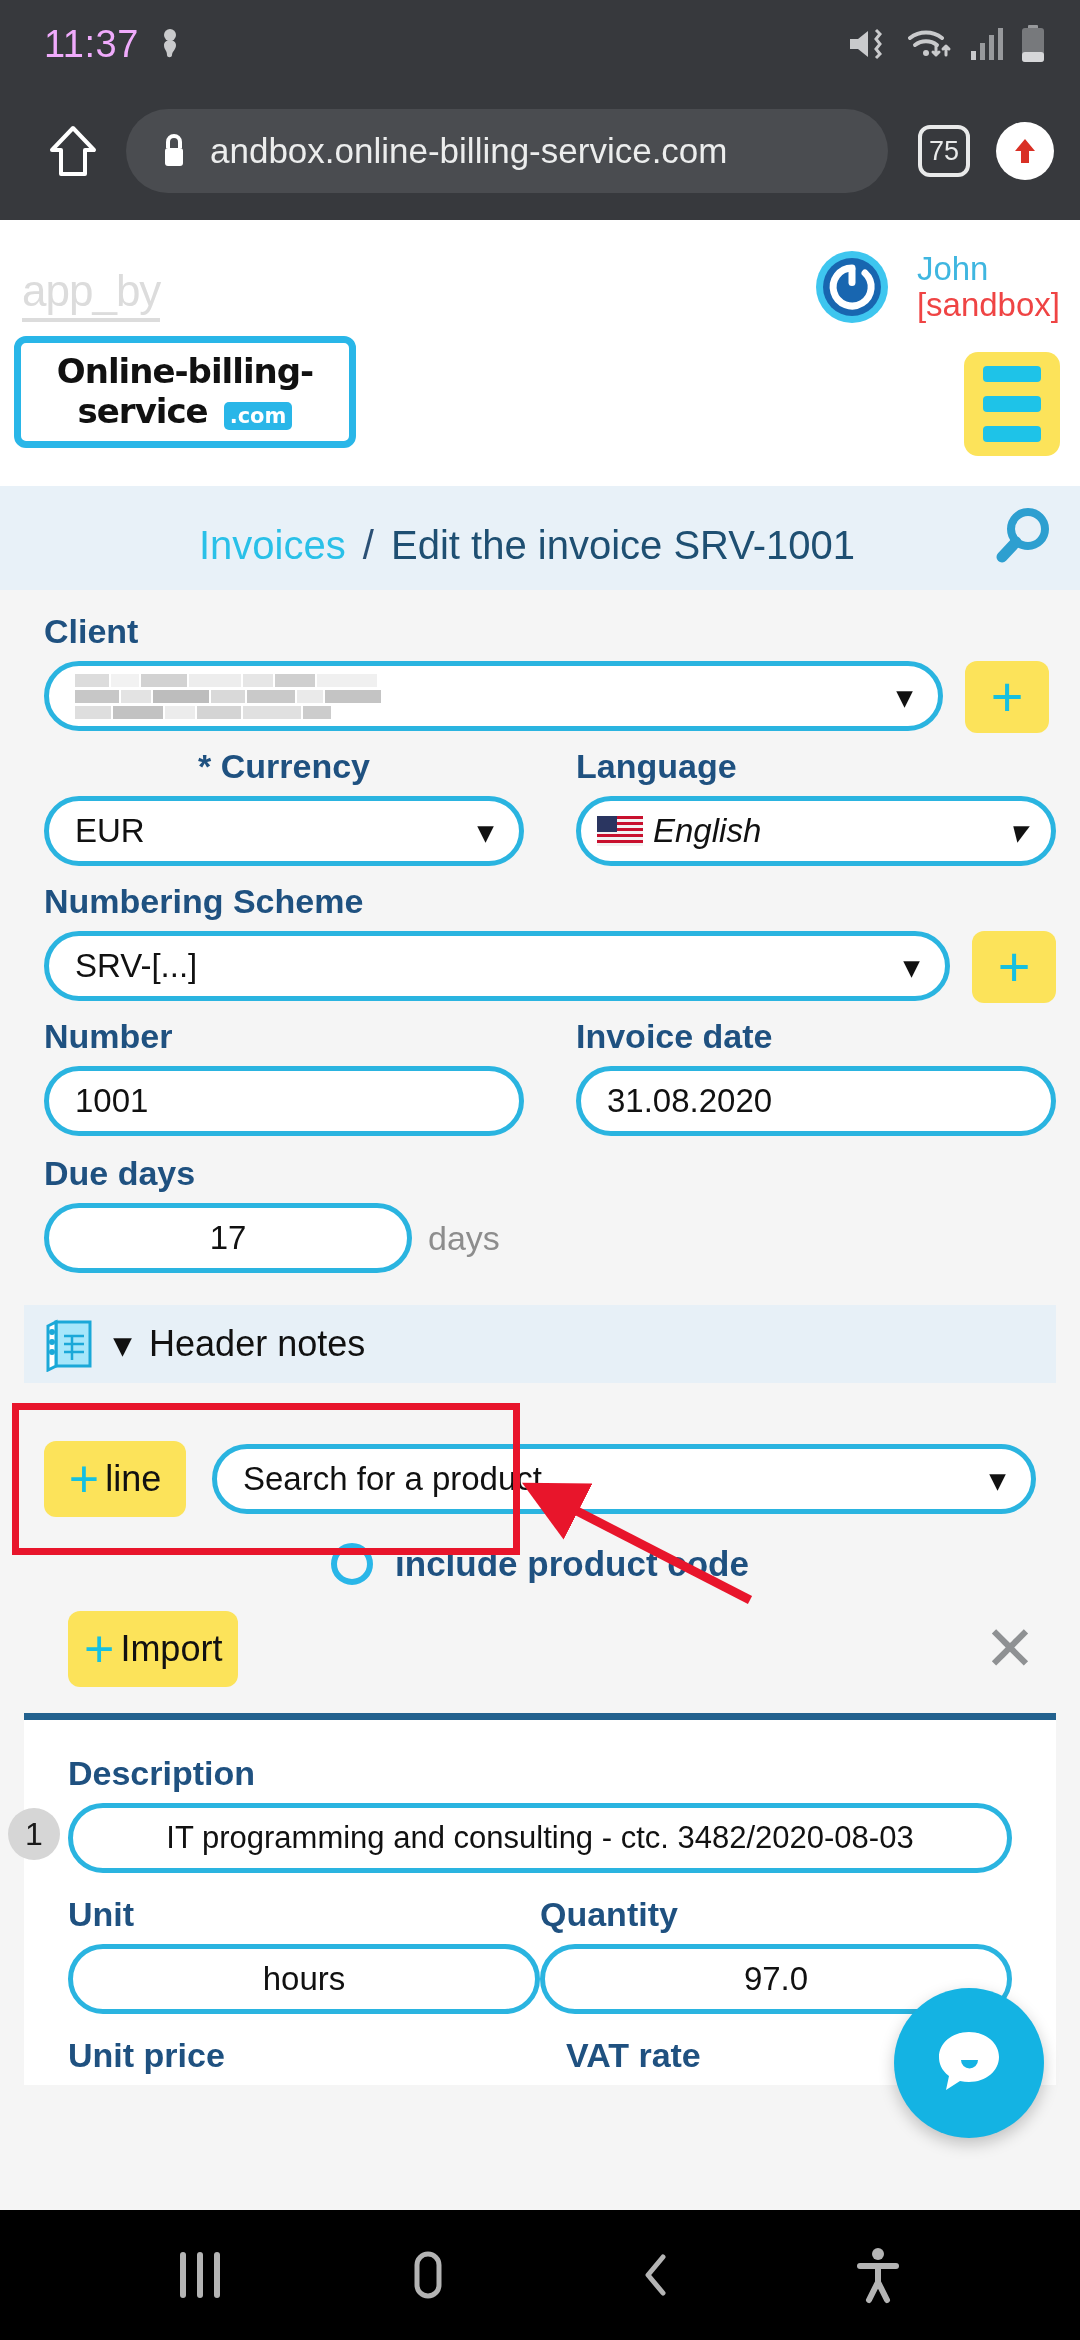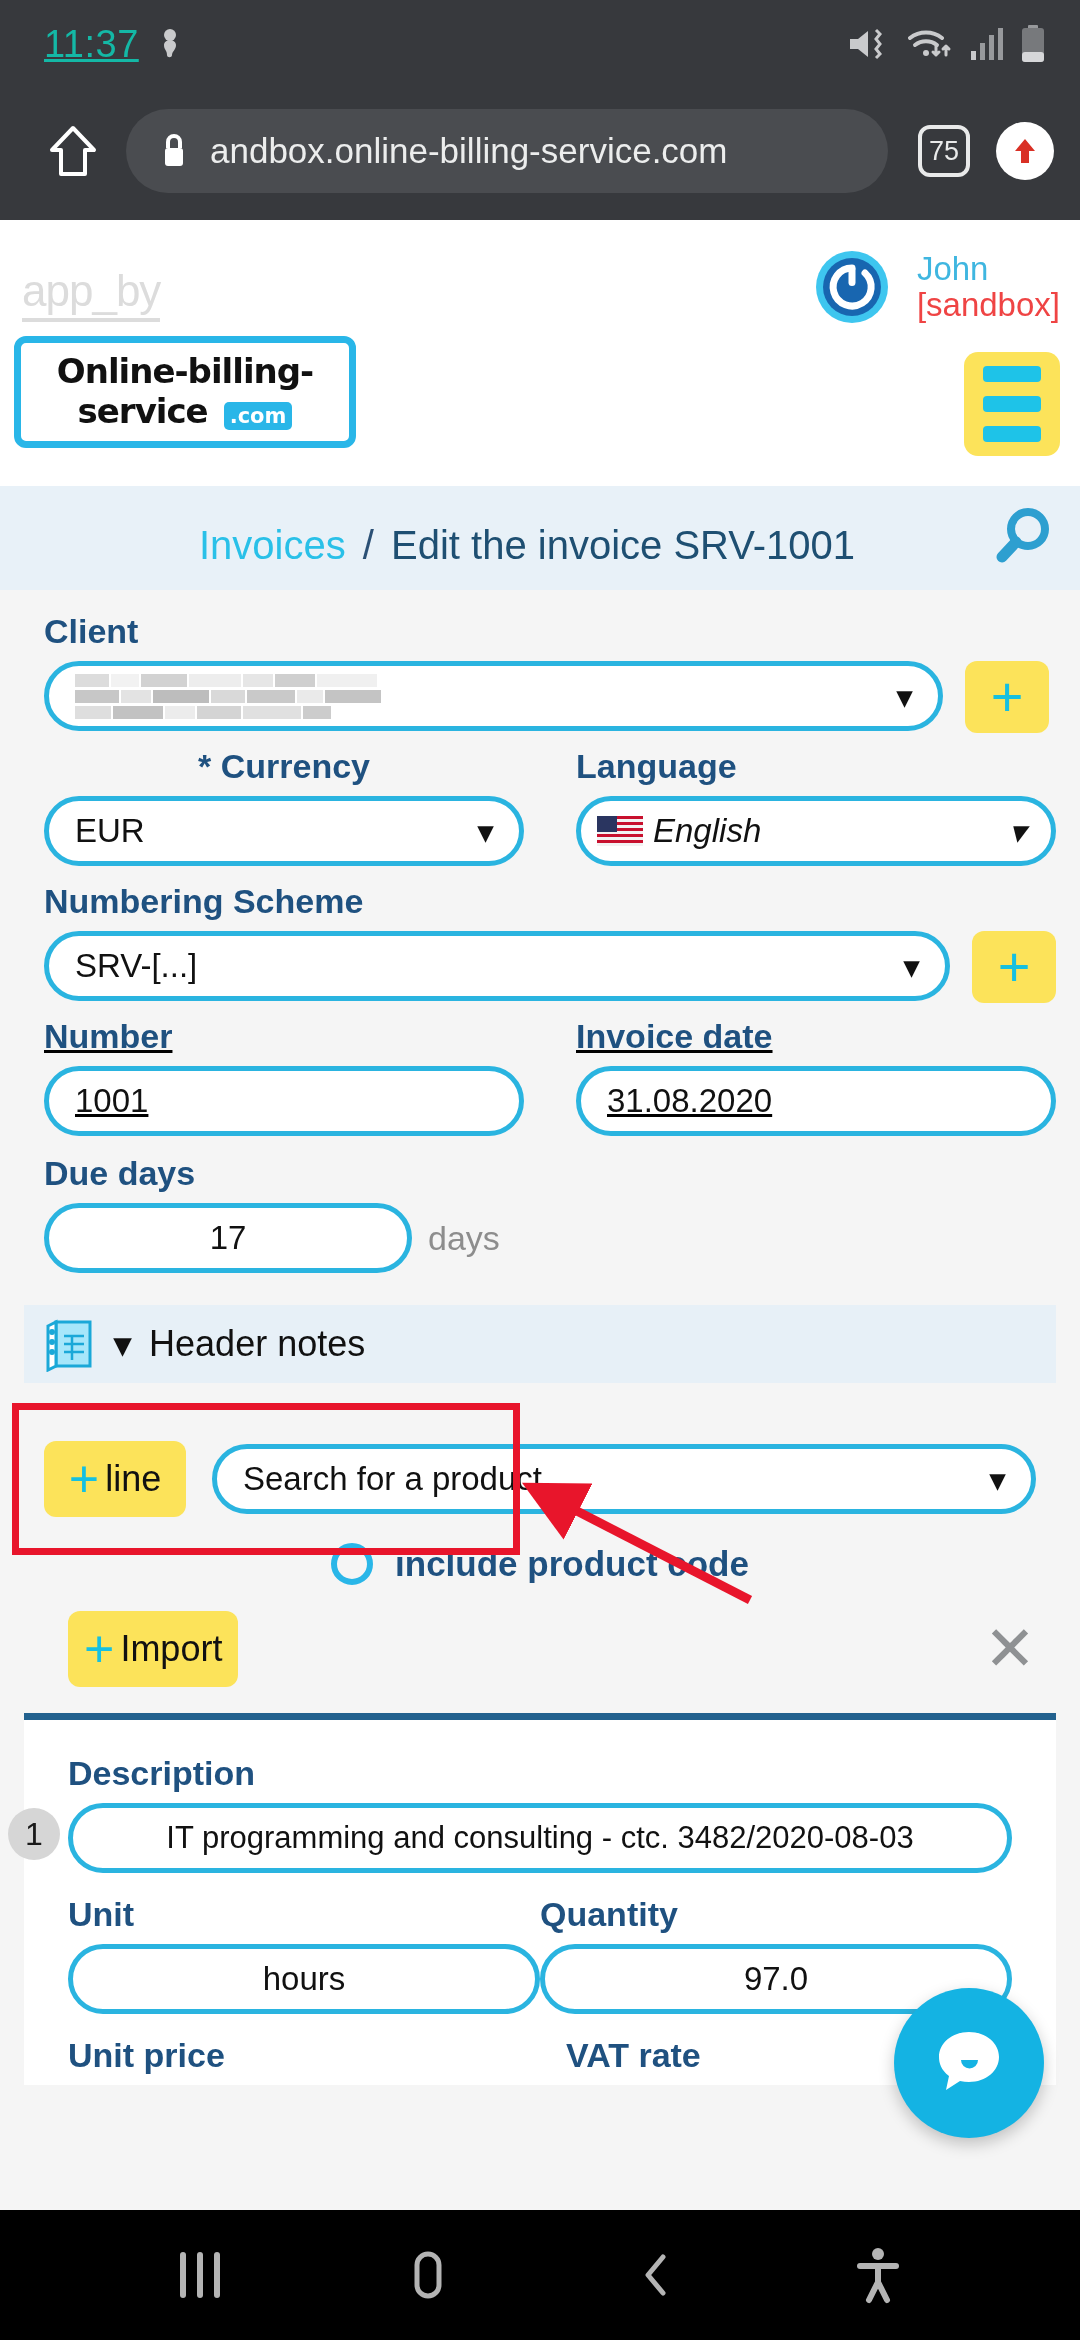--- a/index.html
+++ b/index.html
@@ -11,21 +11,21 @@
   }
   .phone { position: relative; width: 1080px; height: 2340px; background:#f4f4f4; }
 
   
   .statusbar {
     height: 88px; background: #37393d; color: #d5d6d8;
     display: flex; align-items: center; justify-content: space-between;
     padding: 0 34px 0 44px;
   }
   .sb-left { display: flex; align-items: center; gap: 18px; }
-  .sb-time { font-size: 38px; letter-spacing: .5px; color:#14b8a6;text-decoration:underline; }
+  .sb-time { font-size: 38px; letter-spacing: .5px; color:#f0abfc; }
   .sb-right { display: flex; align-items: center; gap: 16px; }
   .sb-icon { display:block; }
 
   
   .browserbar {
     height: 132px; background: #37393d;
     display: flex; align-items: center; gap: 0px; padding: 0 26px 6px 34px;
   }
   .home-btn { width: 78px; display:flex; justify-content:center; align-items:center; }
   .urlpill {
@@ -344,21 +344,21 @@
         <div class="field-label">Numbering Scheme</div>
         <div class="row">
           <div class="inp sel" style="flex:1;">
             <span>SRV-[...]</span>
             <span class="chev">▾</span>
           </div>
           <div class="plusbtn">+</div>
         </div>
       </div>
 
-      <div style="padding: 14px 24px 0 44px; display:flex; gap: 52px; text-decoration: underline;">
+      <div style="padding: 14px 24px 0 44px; display:flex; gap: 52px;">
         <div style="flex:1;">
           <div class="field-label">Number</div>
           <div class="inp">
             <span>1001</span>
           </div>
         </div>
         <div style="flex:1;">
           <div class="field-label">Invoice date</div>
           <div class="inp">
             <span>31.08.2020</span>

